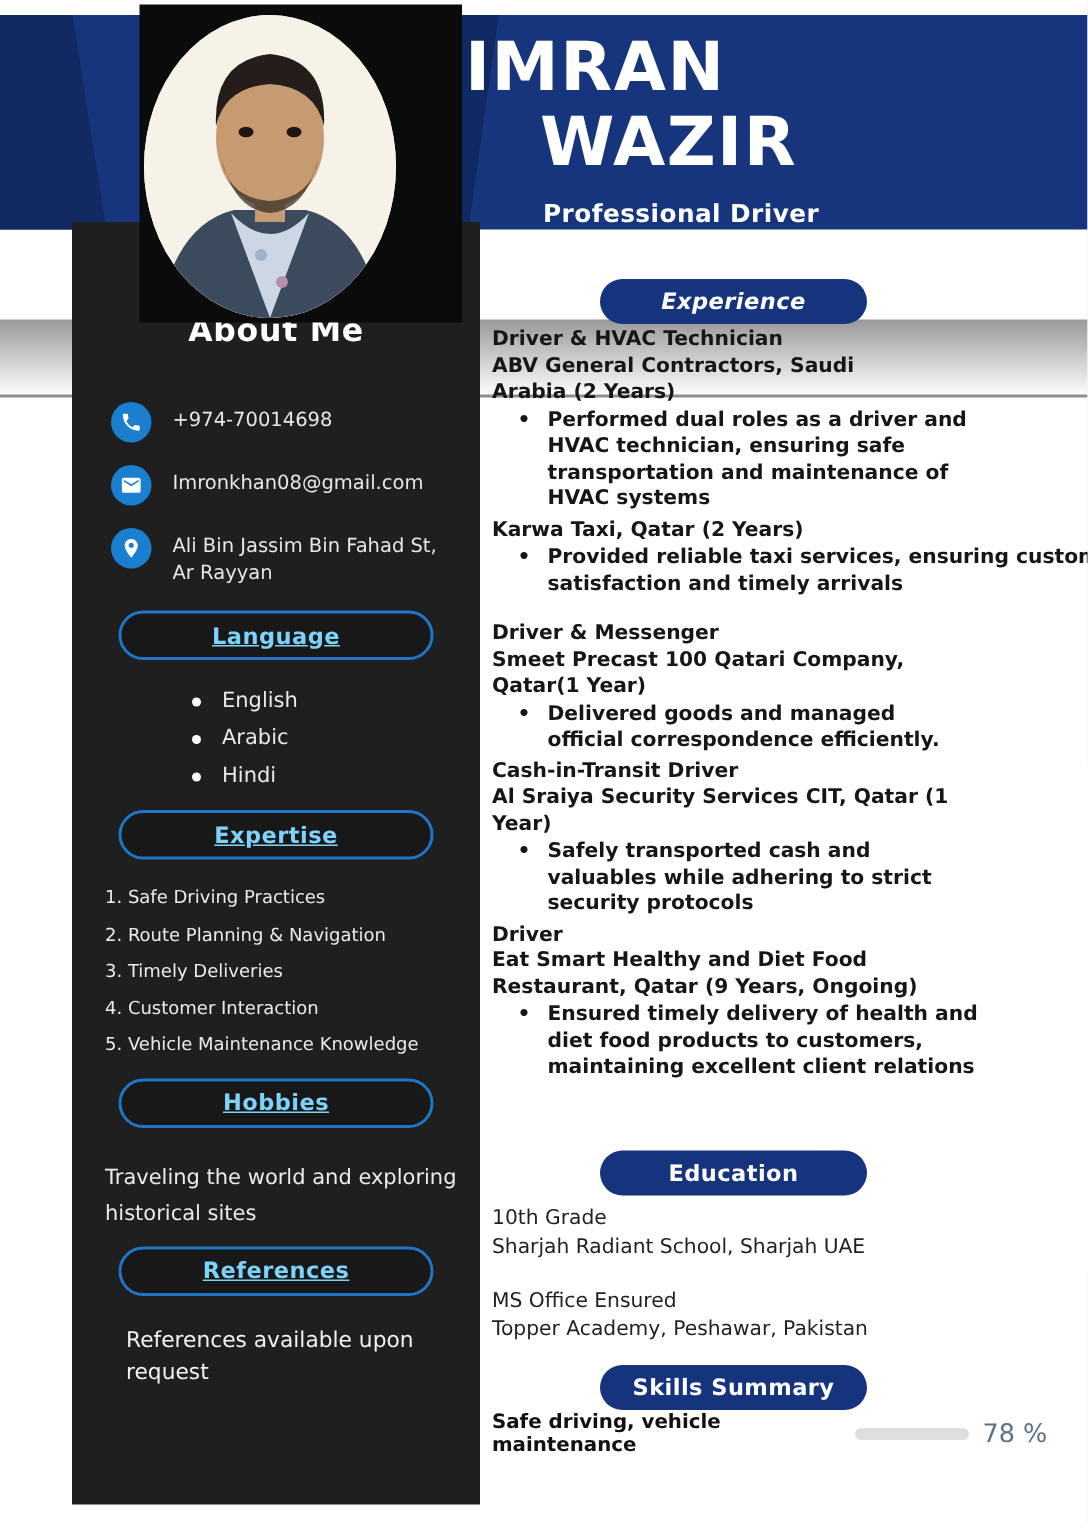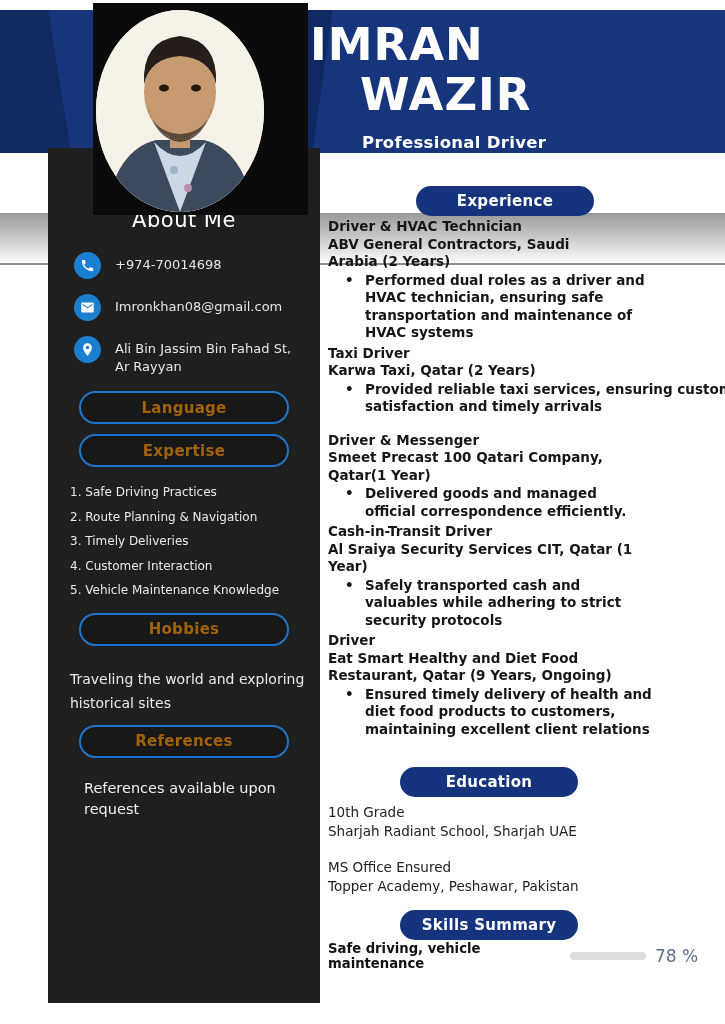--- a/index.html
+++ b/index.html
@@ -23,45 +23,45 @@
 
   
   .photo-backdrop{position:absolute;left:93px;top:3px;width:215px;height:212px;background:#0b0b0b;z-index:6;}
   .photo{position:absolute;left:3px;top:7px;width:168px;height:202px;border-radius:50%;
          background:#f6f2e7;overflow:hidden;}
   .photo svg{display:block;}
 
   
   .sidebar{position:absolute;left:48px;top:148px;width:272px;height:855px;background:#1f1f1f;
            color:#e8e8e8;z-index:5;}
-  .about-h{margin-top:60px;text-align:center;font-size:21px;font-weight:normal;letter-spacing:0.5px;color:#fff;}
+  .about-h{margin-top:60px;text-align:center;font-size:21px;font-weight:bold;letter-spacing:0.5px;color:#fff;}
   .about-p{margin:20px auto 0;width:260px;font-size:11.8px;line-height:16.5px;text-align:center;color:#dcdcdc;}
 
-  .contacts{margin:20px 0 0 26px;}
+  .contacts{margin:36px 0 0 26px;}
   .c-row{display:flex;gap:14px;margin-bottom:15px;align-items:flex-start;}
   .c-icon{flex:0 0 auto;width:27px;height:27px;border-radius:50%;background:#1b7fd0;
           display:flex;align-items:center;justify-content:center;}
   .c-text{font-size:13px;line-height:18px;padding-top:4px;color:#e6e6e6;}
   .c-text .l2{display:block;}
 
   .pill-outline{margin:10px auto 0;width:206px;height:29px;border:2.5px solid #1d76c8;border-radius:18px;
                 background:#181818;display:flex;align-items:center;justify-content:center;
-                font-size:15px;font-weight:bold;color:#a16207;letter-spacing:0.3px;}
+                font-size:15px;font-weight:bold;color:#7dd3fc;letter-spacing:0.3px;text-decoration:underline;}
   .lang-list{list-style:none;margin:15px 0 0 74px;padding:0;}
   .lang-list li{position:relative;padding-left:26px;line-height:25px;font-size:14px;}
   .lang-list li::before{content:"";position:absolute;left:6px;top:10px;width:6px;height:6px;border-radius:50%;background:#ffffff;}
   .exp-list{list-style:none;margin:13px 0 0 22px;padding:0;}
   .exp-list li{line-height:24.5px;font-size:12px;color:#eaeaea;}
   .hob-text{margin:21px 0 0 22px;width:250px;font-size:14px;line-height:24px;color:#eaeaea;}
   .ref-text{margin:20px 0 0 36px;width:218px;font-size:14.5px;line-height:21px;color:#f0f0f0;}
 
   
   .pill-navy{position:absolute;width:178px;height:30px;background:#16337d;border-radius:16px;z-index:3;
              display:flex;align-items:center;justify-content:center;color:#fff;font-size:15px;font-weight:bold;letter-spacing:0.3px;}
-  #pill-exp{left:416px;top:186px;}
+  #pill-exp{left:400px;top:186px;font-style:italic;}
   #pill-edu{left:400px;top:767px;}
   #pill-skills{left:400px;top:910px;}
 
   .xp-list{position:absolute;left:328px;top:218px;width:397px;z-index:3;color:#161616;
            font-size:13.5px;line-height:17.5px;}
   .xp-title{font-weight:bold;}
   .xp-co{font-weight:bold;}
   .xp-b{position:relative;padding-left:37px;margin:1px 0 3px;font-weight:bold;}
   .xp-b::before{content:"\2022";position:absolute;left:17px;top:0;font-weight:bold;}
   .gap-after{margin-bottom:16px;}
@@ -141,20 +141,25 @@
             </svg>
         </span>
         <span class="c-text">
           <span class="l1">Ali Bin Jassim Bin Fahad St,</span>
           <span class="l2">Ar Rayyan</span>
         </span>
       </div>
     </div>
 
     <div class="pill-outline">Language</div>
+    <ul class="lang-list">
+      <li>English</li>
+      <li>Arabic</li>
+      <li>Hindi</li>
+    </ul>
 
     <div class="pill-outline">Expertise</div>
     <ul class="exp-list">
       <li>1. Safe Driving Practices</li>
       <li>2. Route Planning &amp; Navigation</li>
       <li>3. Timely Deliveries</li>
       <li>4. Customer Interaction</li>
       <li>5. Vehicle Maintenance Knowledge</li>
     </ul>
 
@@ -167,21 +172,20 @@
 
   <div class="pill-navy" id="pill-exp">Experience</div>
 
   <div class="xp-list">
     <div class="xp-entry">
       <div class="xp-title">Driver &amp; HVAC Technician</div>
       <div class="xp-co co0">ABV General Contractors, Saudi Arabia (2 Years)</div>
       <div class="xp-b bt0">Performed dual roles as a driver and HVAC technician, ensuring safe transportation and maintenance of HVAC systems</div>
     </div>
     <div class="xp-entry gap-after">
-      <div class="xp-title">Taxi Driver</div>
       <div class="xp-co">Karwa Taxi, Qatar (2 Years)</div>
       <div class="xp-b bt1">Provided reliable taxi services, ensuring customer satisfaction and timely arrivals</div>
     </div>
     <div class="xp-entry">
       <div class="xp-title">Driver &amp; Messenger</div>
       <div class="xp-co co2">Smeet Precast 100 Qatari Company, Qatar(1 Year)</div>
       <div class="xp-b bt2">Delivered goods and managed official correspondence efficiently.</div>
     </div>
     <div class="xp-entry">
       <div class="xp-title">Cash-in-Transit Driver</div>

